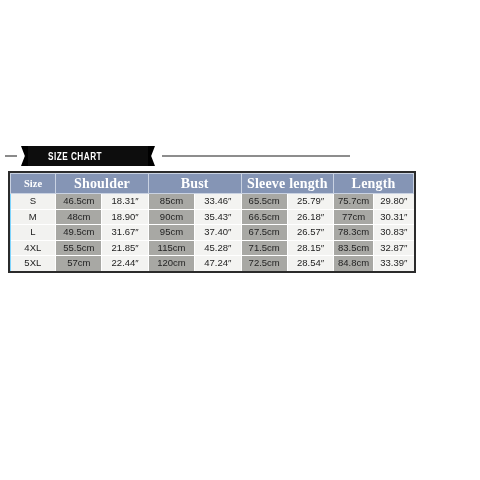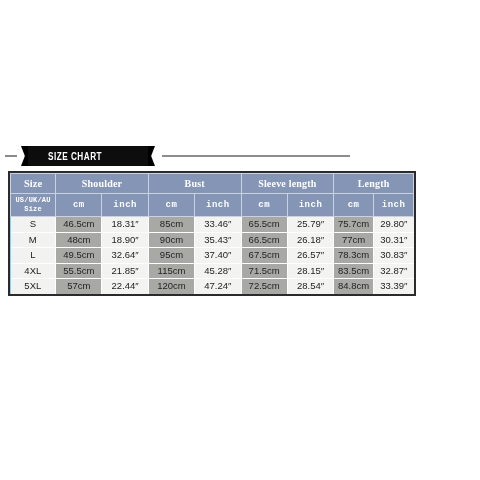--- a/index.html
+++ b/index.html
@@ -108,21 +108,21 @@
   
   .hd {
     background: #8595b5;
     color: #ffffff;
     border: 1px solid #c9d2e2;
     font-family: "Liberation Serif", serif;
     font-weight: bold;
   }
   .hd-group {
     height: 19px;
-    font-size: 10px;
+    font-size: 14px;
     letter-spacing: 0.2px;
   }
   .hd-sub {
     height: 22px;
     font-size: 9px;
     font-family: "Liberation Mono", monospace;
     font-weight: bold;
     letter-spacing: 0.5px;
   }
   .hd-size-main {
@@ -196,34 +196,20 @@
           <col style="width:9.9%">
       </colgroup>
       <thead>
         <tr>
           <th class="hd hd-size-main" rowspan="1">Size</th>
           <th class="hd hd-group" colspan="2">Shoulder</th>
           <th class="hd hd-group" colspan="2">Bust</th>
           <th class="hd hd-group" colspan="2">Sleeve length</th>
           <th class="hd hd-group" colspan="2">Length</th>
         </tr>
-        <tr>
-          <th class="hd hd-size-sub">
-            <span>US/UK/AU</span><br>
-            <span>Size</span>
-          </th>
-          <th class="hd hd-sub">cm</th>
-          <th class="hd hd-sub">inch</th>
-          <th class="hd hd-sub">cm</th>
-          <th class="hd hd-sub">inch</th>
-          <th class="hd hd-sub">cm</th>
-          <th class="hd hd-sub">inch</th>
-          <th class="hd hd-sub">cm</th>
-          <th class="hd hd-sub">inch</th>
-        </tr>
       </thead>
       <tbody id="table-body">
           <tr>
             <td class="c size-col">S</td>
             <td class="c cm-col">46.5cm</td>
             <td class="c in-col">18.31″</td>
             <td class="c cm-col">85cm</td>
             <td class="c in-col">33.46″</td>
             <td class="c cm-col">65.5cm</td>
             <td class="c in-col">25.79″</td>
@@ -237,21 +223,21 @@
             <td class="c cm-col">90cm</td>
             <td class="c in-col">35.43″</td>
             <td class="c cm-col">66.5cm</td>
             <td class="c in-col">26.18″</td>
             <td class="c cm-col">77cm</td>
             <td class="c in-col last-col">30.31″</td>
           </tr>
           <tr>
             <td class="c size-col">L</td>
             <td class="c cm-col">49.5cm</td>
-            <td class="c in-col">32.64″</td>
+            <td class="c in-col">31.67″</td>
             <td class="c cm-col">95cm</td>
             <td class="c in-col">37.40″</td>
             <td class="c cm-col">67.5cm</td>
             <td class="c in-col">26.57″</td>
             <td class="c cm-col">78.3cm</td>
             <td class="c in-col last-col">30.83″</td>
           </tr>
           <tr>
             <td class="c size-col">4XL</td>
             <td class="c cm-col">55.5cm</td>

